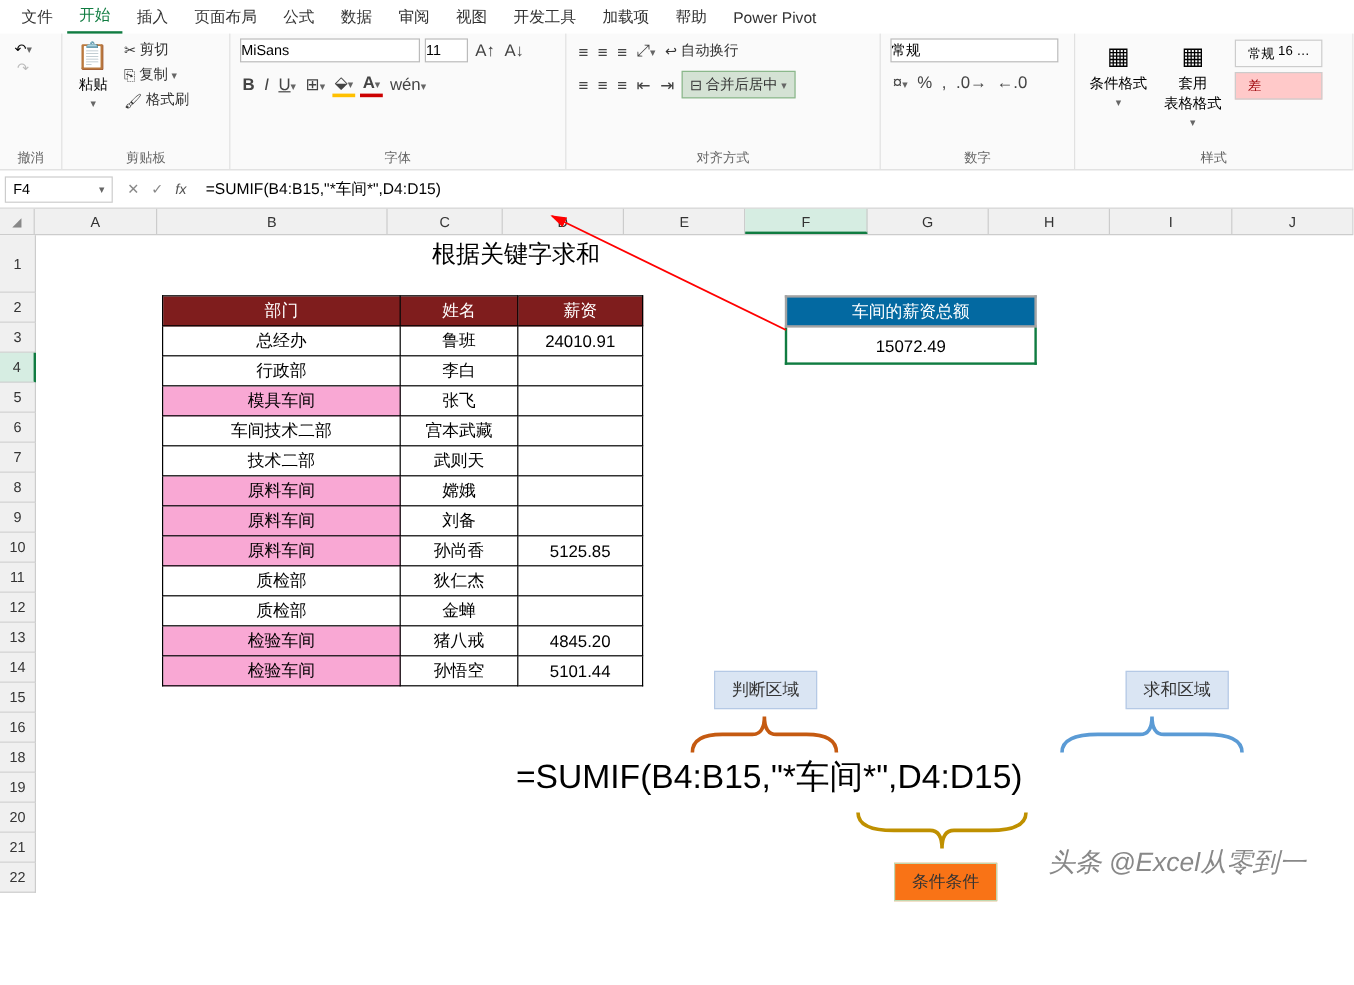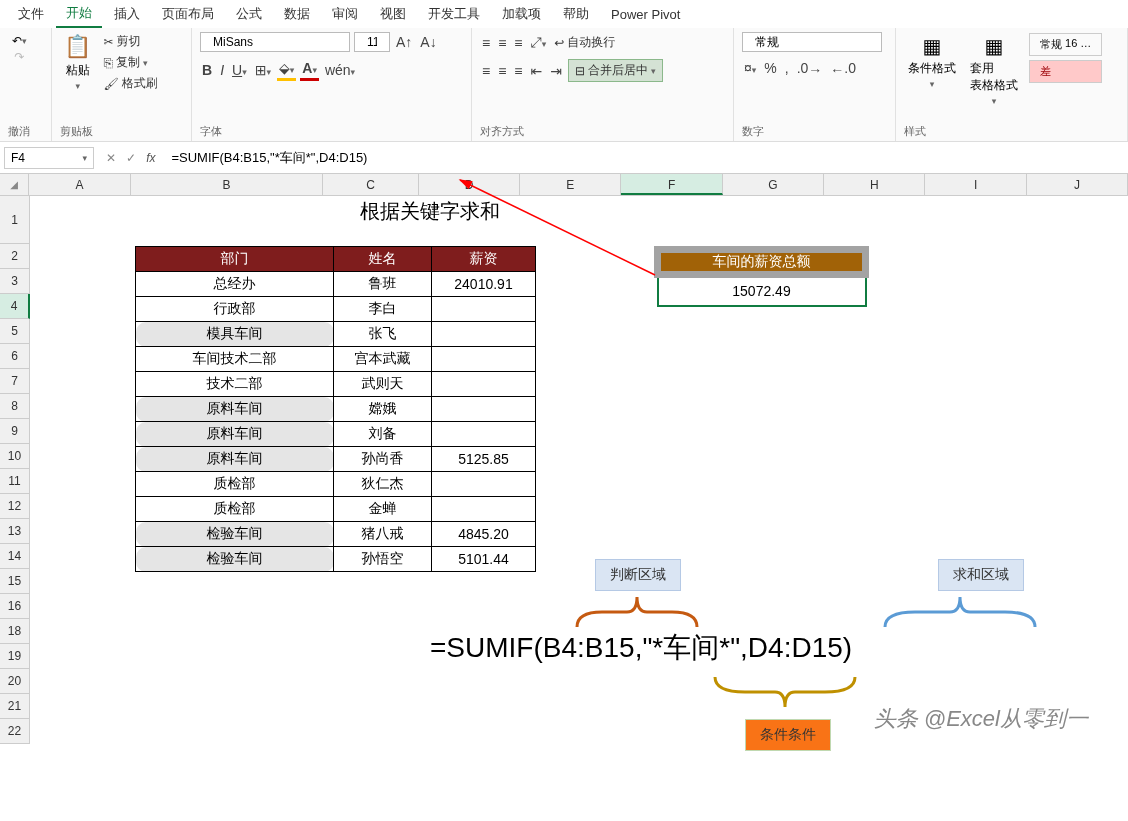--- a/index.html
+++ b/index.html
@@ -2,27 +2,27 @@
 <html><head>
 <meta charset="utf-8">
 <style>
 * { box-sizing: border-box; margin: 0; padding: 0; font-family: "Microsoft YaHei", Arial, sans-serif; }
 body { background: #fff; width: 1128px; height: 821px; overflow: hidden; position: relative; }
 .menubar { display: flex; align-items: center; padding: 4px 8px; background: #fff; font-size: 13px; height: 28px; gap: 2px; }
 .menubar span { padding: 4px 10px; color: #333; }
 .menubar .active { border-bottom: 2px solid #107c41; color: #107c41; font-weight: 500; }
 .ribbon { display: flex; background: #fafafa; border-bottom: 1px solid #ddd; height: 114px; }
 .ribbon-group { border-right: 1px solid #e1e1e1; padding: 4px 8px 2px 8px; display: flex; flex-direction: column; justify-content: space-between; }
-.ribbon-group-label { font-size: 11px; color: #666; padding-top: 2px; }
+.ribbon-group-label { text-align: center; font-size: 11px; color: #666; padding-top: 2px; }
 .ribbon-group-body { display: flex; gap: 6px; align-items: flex-start; flex: 1; }
 .rg-col { display: flex; flex-direction: column; gap: 2px; }
 .rg-btn { display: flex; align-items: center; gap: 3px; font-size: 12px; color: #333; padding: 1px 2px; white-space: nowrap; }
 .rg-big { display: flex; flex-direction: column; align-items: center; gap: 2px; font-size: 12px; padding: 2px 4px; }
 .icon { display: inline-flex; align-items: center; justify-content: center; }
-.font-sel { border: 1px solid #bbb; font-size: 12px; padding: 2px 12px; background: #fff; }
+.font-sel { border: 1px solid #bbb; font-size: 12px; padding: 2px 0; background: #fff; }
 .font-name { width: 150px; }
 .font-size { width: 36px; }
 .btn-row { display: flex; gap: 4px; align-items: center; }
 .ribbon-icon { font-size: 14px; color: #444; padding: 2px; }
 .style-swatch { display: inline-flex; border: 1px solid #ccc; padding: 3px 10px; font-size: 11px; margin: 1px; }
 .formula-bar { display: flex; align-items: center; border-bottom: 1px solid #ccc; height: 32px; }
 .name-box { width: 90px; border: 1px solid #ccc; margin: 2px 4px; padding: 3px 6px; font-size: 12px; display: flex; justify-content: space-between; align-items: center; background: #fff; }
 .fb-icons { display: flex; gap: 2px; padding: 0 4px; font-size: 12px; color: #888; }
 .fb-icons span { padding: 2px 4px; }
 .fx { font-style: italic; color: #555; }
@@ -35,23 +35,23 @@
 .rows { }
 .row { display: flex; height: 25px; }
 .row-h { width: 30px; border-right: 1px solid #ccc; border-bottom: 1px solid #ccc; background: #f0f0f0; text-align: center; font-size: 12px; line-height: 25px; color: #333; }
 .row-h.sel { background: #d6ede2; border-right: 2px solid #107c41; }
 .data-table { position: absolute; left: 135px; top: 72px; border-collapse: collapse; }
 .data-table td, .data-table th { border: 1px solid #000; padding: 0 6px; height: 25px; font-size: 14px; text-align: center; }
 .data-table th { background: #7f1d1d; color: #fff; font-weight: normal; }
 .data-table .col-dept { width: 198px; }
 .data-table .col-name { width: 98px; }
 .data-table .col-salary { width: 104px; }
-.hl { background: #e5e5e5; border-radius: 10px; }
+.hl { background: #f9a8d4; }
 .result-table { position: absolute; left: 654px; top: 72px; border-collapse: collapse; }
-.result-table th { background: #a16207; color: #fff; font-weight: normal; border: 7px solid #a3a3a3; height: 25px; font-size: 14px; width: 208px; text-align: center; }
+.result-table th { background: #0369a1; color: #fff; font-weight: normal; border: 2px solid #a3a3a3; height: 25px; font-size: 14px; width: 208px; text-align: center; }
 .result-table td { border: 2px solid #107c41; height: 31px; text-align: center; font-size: 14px; }
 .title-text { position: absolute; left: 360px; top: 24px; font-size: 20px; color: #000; }
 .big-formula { position: absolute; left: 430px; top: 455px; font-size: 28px; color: #000; font-family: Arial; }
 .annot { position: absolute; background: #dae5f3; border: 1px solid #b5c9e5; padding: 6px 14px; font-size: 14px; color: #333; }
 .annot1 { left: 595px; top: 385px; }
 .annot2 { left: 938px; top: 385px; }
 .annot3 { left: 745px; top: 545px; background: #f97316; border-color: #c0d8b0; }
 .watermark { position: absolute; right: 40px; bottom: 10px; font-size: 22px; color: #888; font-style: italic; }
 svg.arrow { position: absolute; pointer-events: none; }
 .brace-svg { position: absolute; }
@@ -173,21 +173,21 @@
   </div>
   <div class="ribbon-group" style="flex:1">
     <div class="ribbon-group-body">
       <div class="rg-big">
         <span class="icon" style="font-size:20px">▦</span>
         <span>条件格式</span>
           <span class="dd">▾</span>
       </div>
       <div class="rg-big">
         <span class="icon" style="font-size:20px">▦</span>
-        <span style="white-space:pre;text-align:left">套用
+        <span style="white-space:pre;text-align:center">套用
 表格格式</span>
           <span class="dd">▾</span>
       </div>
       <div class="rg-col">
         <span class="style-swatch"><span>常规</span>&nbsp;<span>16</span>&nbsp;…</span>
         <span class="style-swatch" style="background:#ffc9c9;color:#9c0006">差</span>
       </div>
     </div>
     <div class="ribbon-group-label">样式</div>
   </div>

